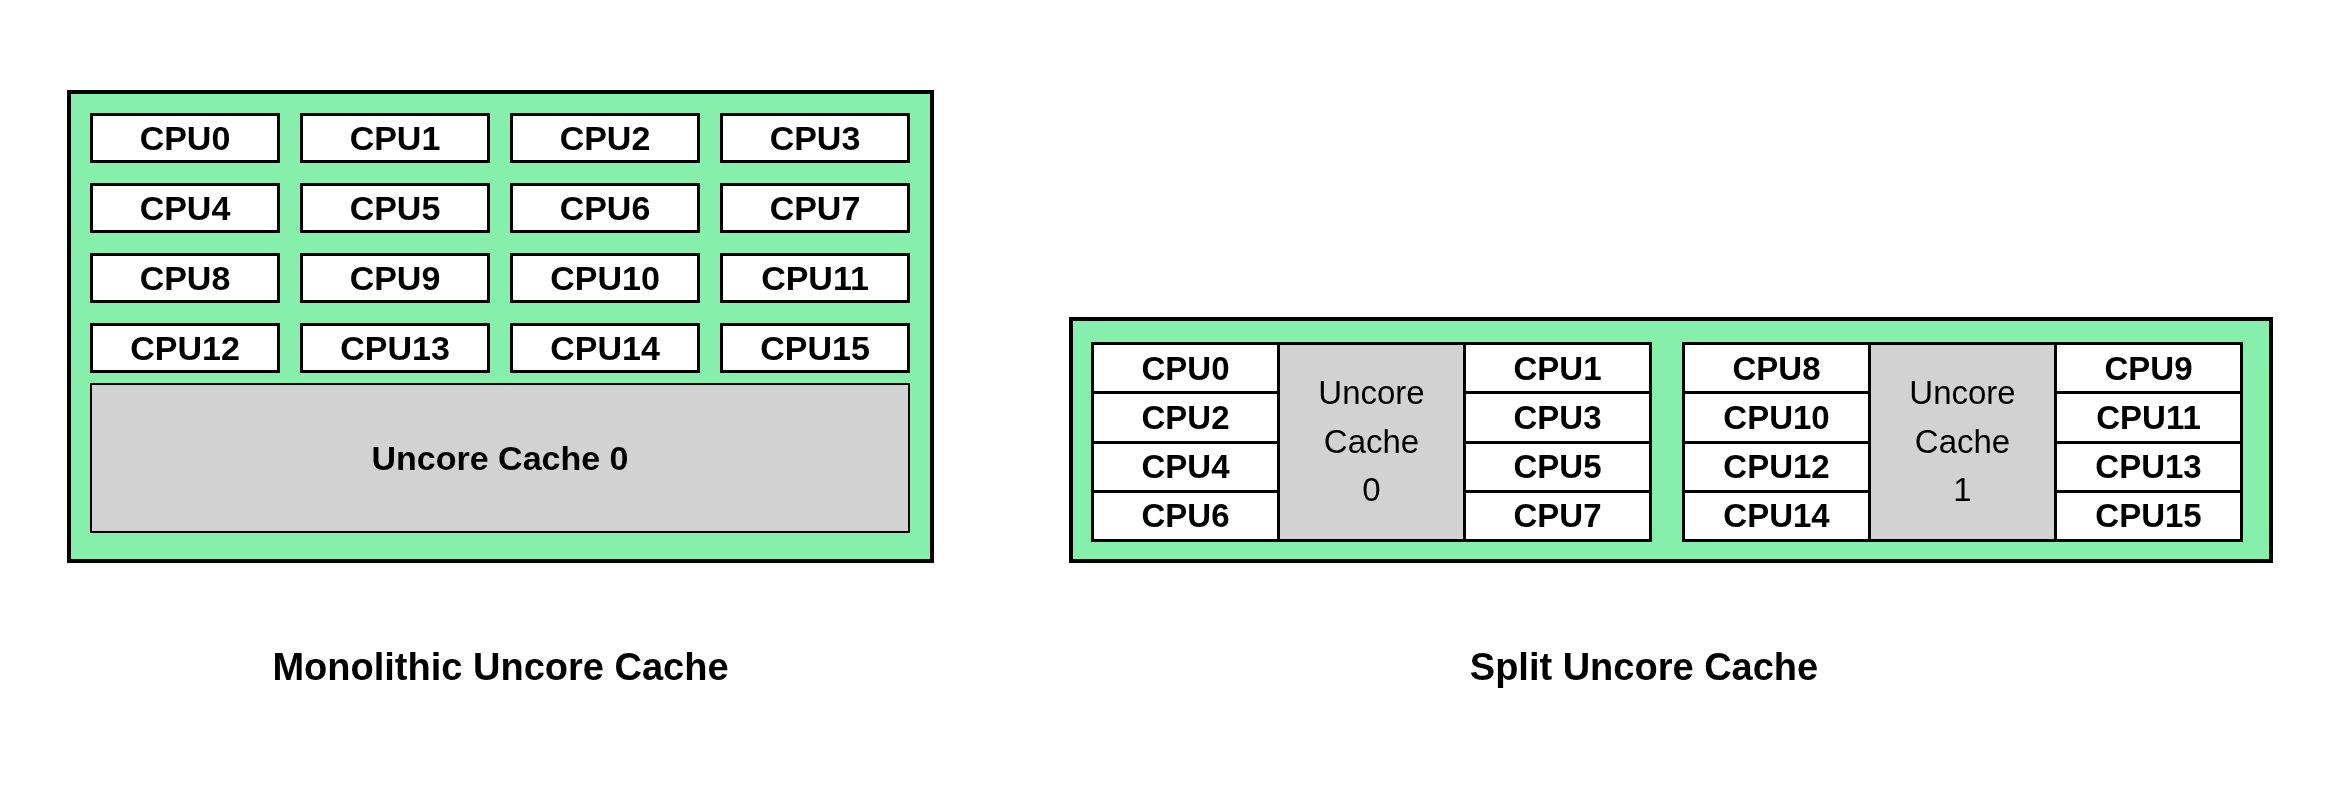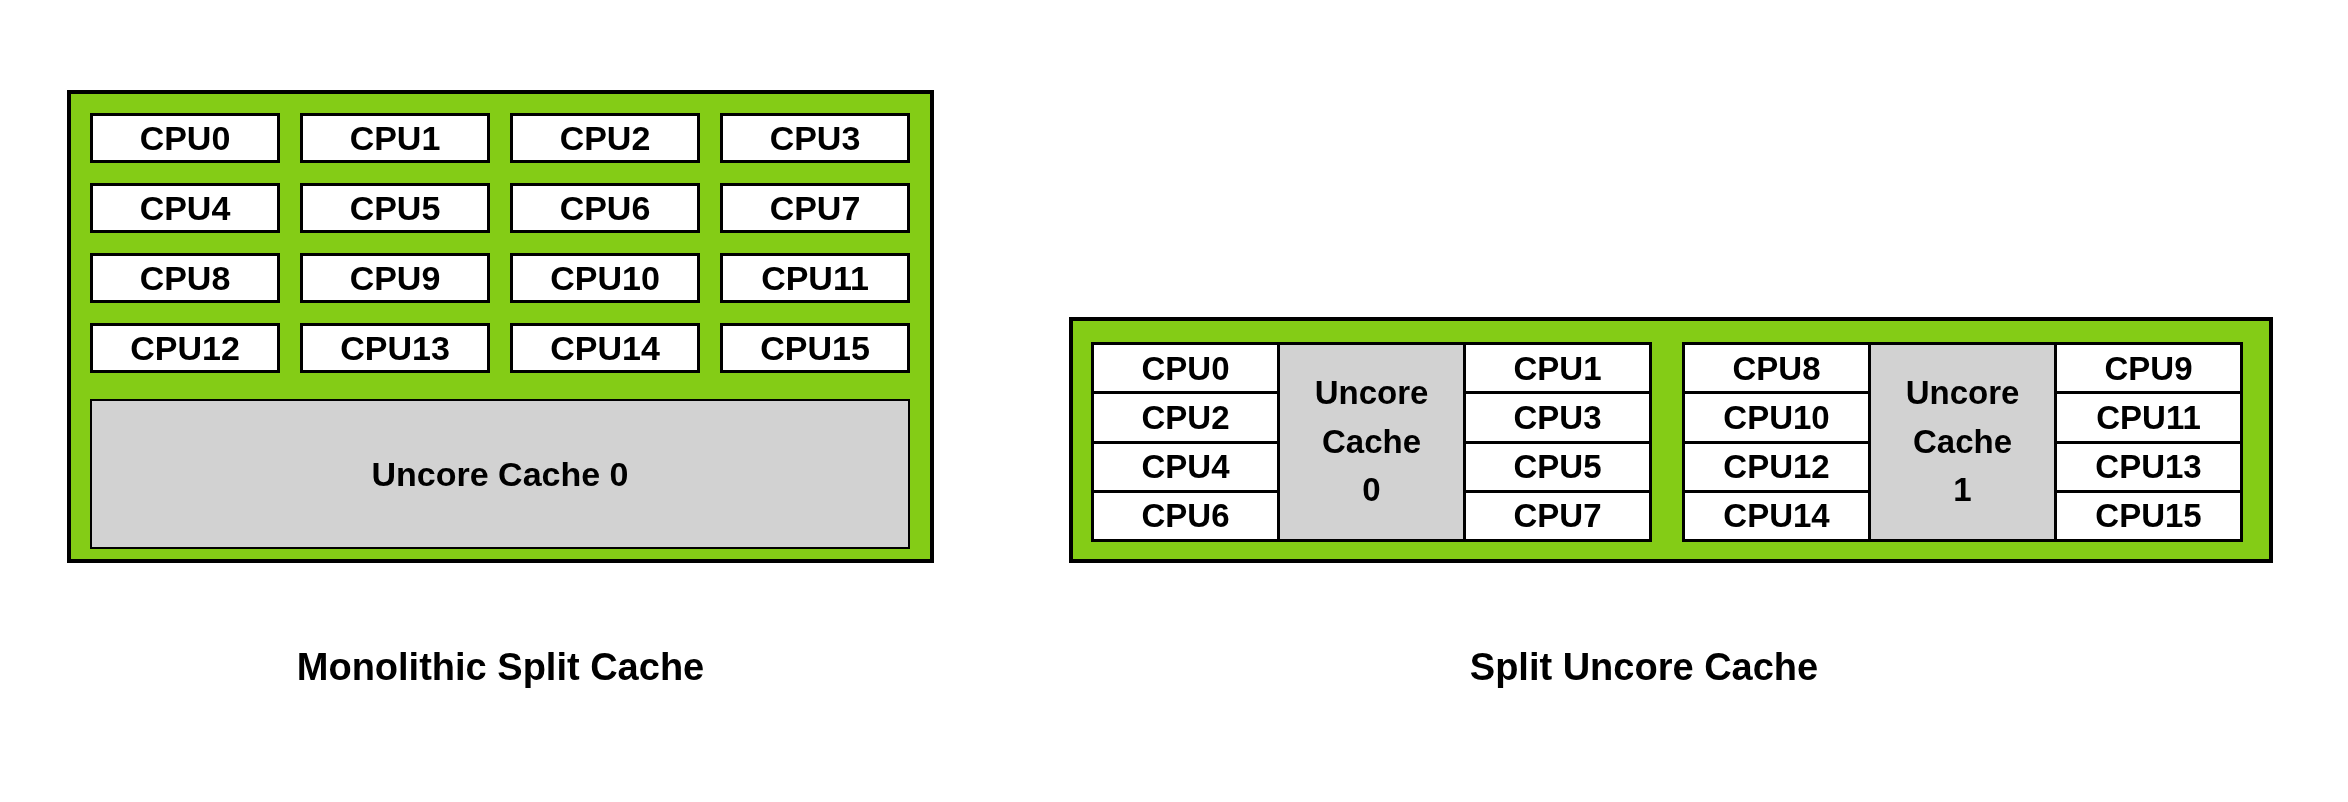--- a/index.html
+++ b/index.html
@@ -14,21 +14,21 @@
     overflow: hidden;
     font-family: "Liberation Sans", "DejaVu Sans", sans-serif;
     color: #000000;
   }
 
   
   .figure-box {
     position: absolute;
     box-sizing: border-box;
     border: 4px solid #000000;
-    background: #84cc16;
+    background: #86efac;
   }
   #mono-box {
     left: 67px;
     top: 90px;
     width: 867px;
     height: 473px;
     padding: 19px 18px 16px 19px;
   }
   #split-box {
     left: 1069px;
@@ -56,21 +56,21 @@
     align-items: center;
     justify-content: center;
     font-weight: bold;
     font-size: 34px;
     line-height: 1;
   }
 
   
   .cache-bar {
     box-sizing: border-box;
-    margin-top: 26px;
+    margin-top: 10px;
     width: 820px;
     height: 150px;
     border: 2px solid #000000;
     background: #d2d2d2;
     display: flex;
     align-items: center;
     justify-content: center;
     font-weight: bold;
     font-size: 34px;
   }
@@ -112,21 +112,21 @@
     height: 200px;
     flex: 0 0 auto;
     margin-left: -3px;
     border: 3px solid #000000;
     background: #d2d2d2;
     display: flex;
     flex-direction: column;
     align-items: center;
     justify-content: center;
     text-align: center;
-    font-weight: bold;
+    font-weight: normal;
     font-size: 33px;
     line-height: 1.48;
   }
   .cpu-col.right-col {
     margin-left: -3px;
   }
 
   
   .caption {
     position: absolute;
@@ -164,21 +164,21 @@
     <div class="cpu-cell">CPU9</div>
     <div class="cpu-cell">CPU10</div>
     <div class="cpu-cell">CPU11</div>
     <div class="cpu-cell">CPU12</div>
     <div class="cpu-cell">CPU13</div>
     <div class="cpu-cell">CPU14</div>
     <div class="cpu-cell">CPU15</div>
   </div>
   <div class="cache-bar">Uncore Cache 0</div>
 </div>
-<div class="caption" id="mono-caption">Monolithic Split Cache</div>
+<div class="caption" id="mono-caption">Monolithic Uncore Cache</div>
 
 <div class="figure-box" id="split-box">
 
   <div class="cluster">
     <div class="cpu-col">
       <div class="cpu-row">CPU0</div>
       <div class="cpu-row">CPU2</div>
       <div class="cpu-row">CPU4</div>
       <div class="cpu-row">CPU6</div>
     </div>

